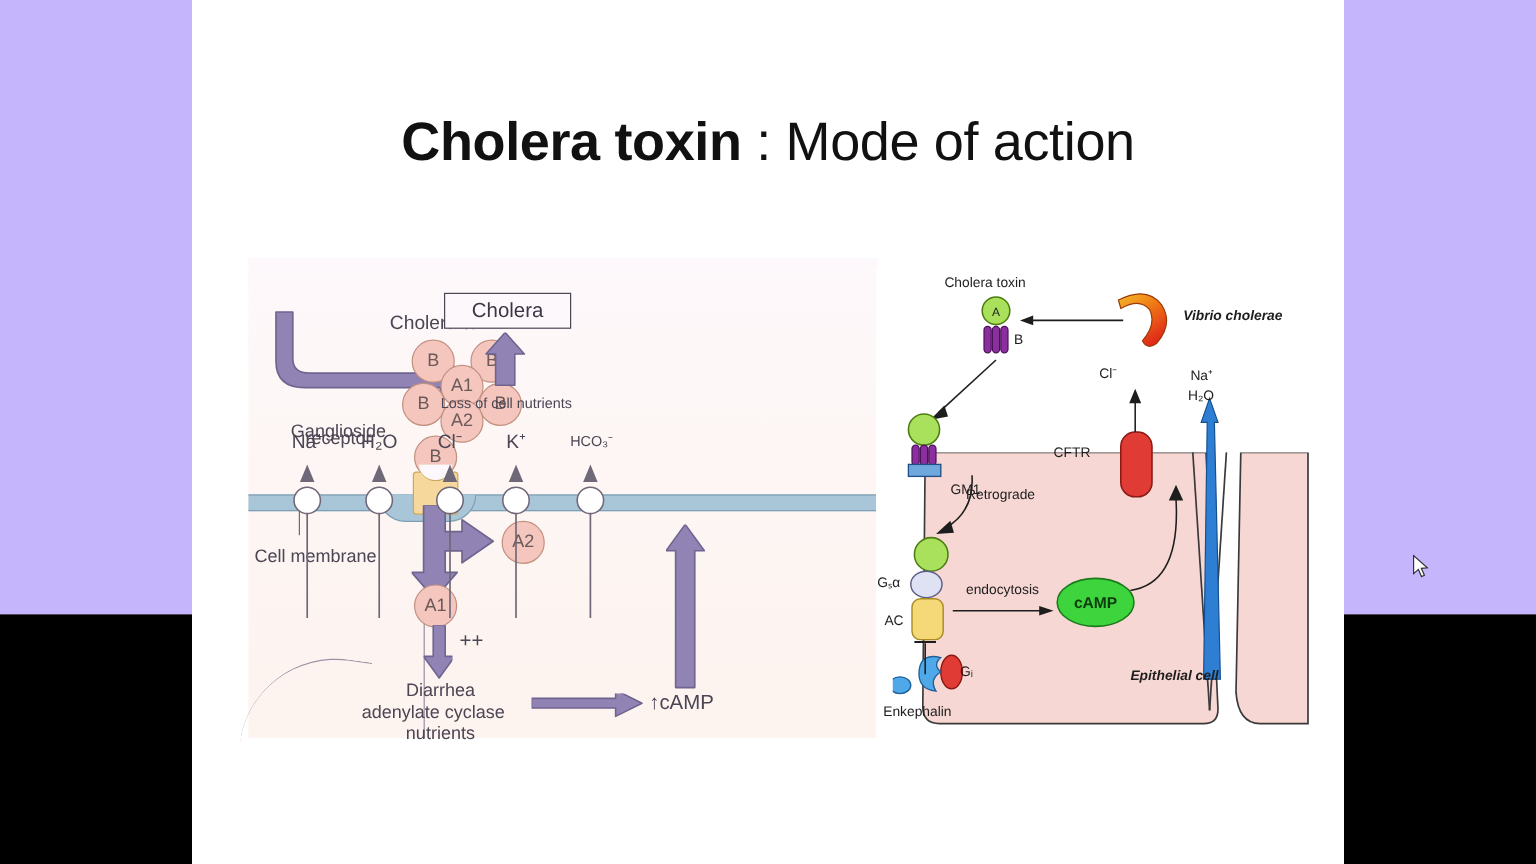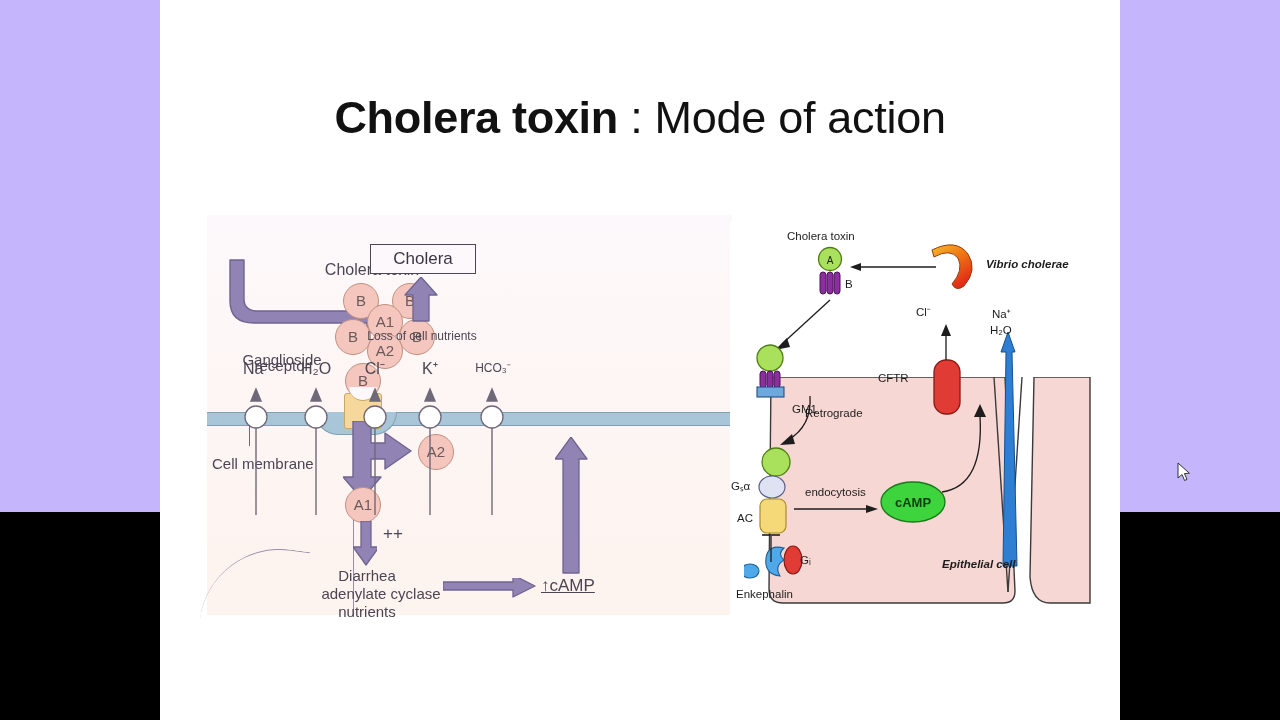--- a/index.html
+++ b/index.html
@@ -99,27 +99,27 @@
       <div class="sub" style="left:211px;top:219px;">A2</div>
 
       <div class="sub" style="left:138px;top:272px;">A1</div>
 
       <svg style="position:absolute;left:146px;top:306px;width:24px;height:46px;">
         <path d="M 4 0 L 14 0 L 14 26 L 22 26 L 9 44 L -4 26 L 4 26 Z" fill="#9184b4" stroke="#6f6490" stroke-width="1.3" stroke-linejoin="round" transform="translate(4,0)"></path>
       </svg>
       <div class="lbl" style="left:176px;top:310px;font-size:17px;">++</div>
 
       <div class="lbl ctr" style="left:100px;top:352px;width:120px;">Diarrhea</div>
-      <div class="lbl ctr" style="left:104px;top:370px;width:140px;">adenylate cyclase</div>
+      <div class="lbl ctr" style="left:84px;top:370px;width:140px;">adenylate cyclase</div>
       <div class="lbl ctr" style="left:100px;top:388px;width:120px;">nutrients</div>
 
       <svg style="position:absolute;left:236px;top:363px;width:94px;height:22px;">
         <path d="M 0 4 L 70 4 L 70 -3 L 92 8 L 70 19 L 70 12 L 0 12 Z" fill="#9184b4" stroke="#6f6490" stroke-width="1.3" stroke-linejoin="round"></path>
       </svg>
-      <div class="lbl" style="left:334px;top:362px;font-size:17px;text-decoration:underline;">↑cAMP</div>
+      <div class="lbl" style="left:334px;top:362px;font-size:17px;">↑cAMP</div>
 
       <svg style="position:absolute;left:348px;top:222px;width:34px;height:138px;">
         <path d="M 8 136 L 24 136 L 24 22 L 32 22 L 16 0 L 0 22 L 8 22 Z" fill="#9184b4" stroke="#6f6490" stroke-width="1.3" stroke-linejoin="round"></path>
       </svg>
 
       <svg style="position:absolute;left:0;top:150px;width:525px;height:150px;">
         <g stroke="#6f6878" stroke-width="1.4" fill="none">
           <line x1="49" y1="60" x2="49" y2="150"></line>
           <line x1="109" y1="60" x2="109" y2="150"></line>
           <line x1="168" y1="60" x2="168" y2="150"></line>

